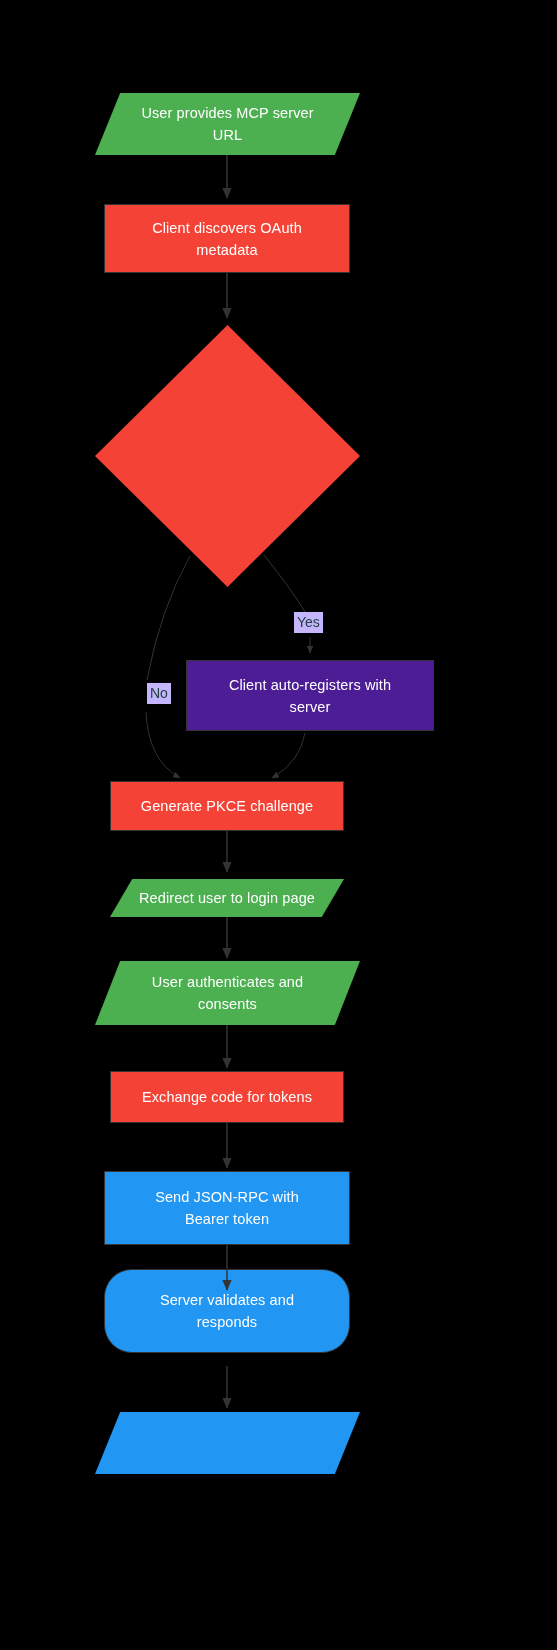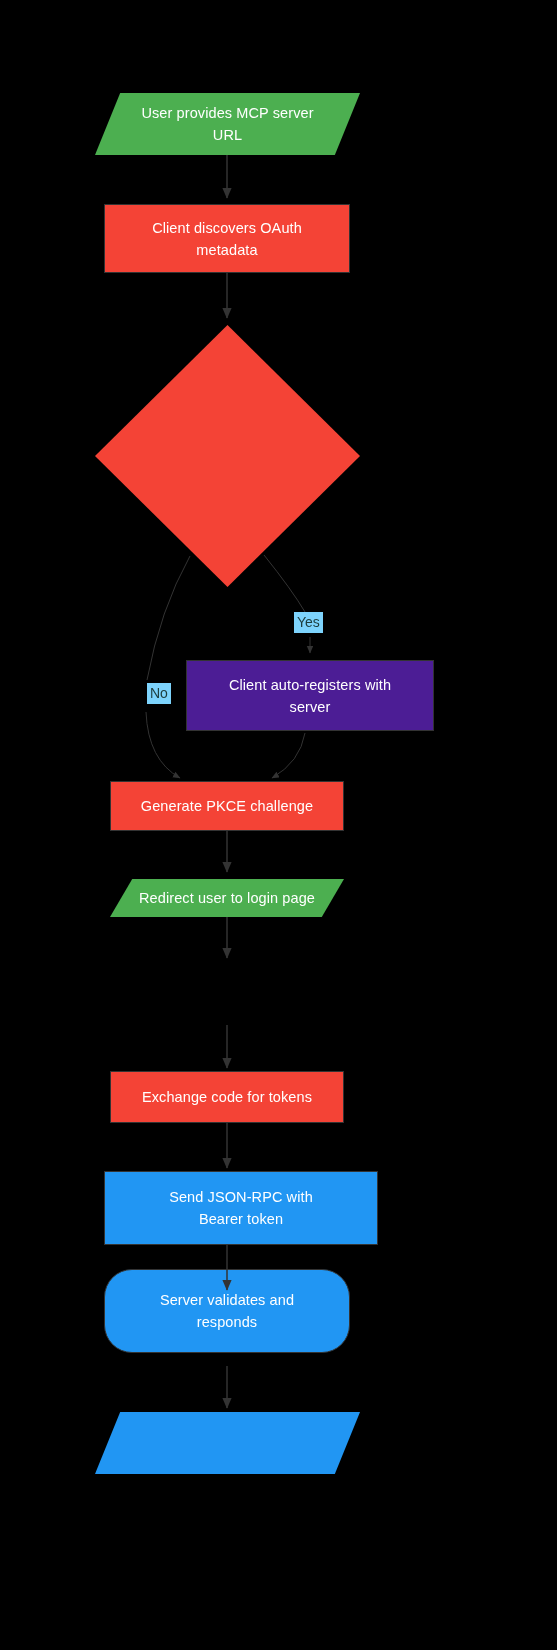--- a/index.html
+++ b/index.html
@@ -52,21 +52,21 @@
   
   .diamond-shape {
     position: absolute;
     left: 0; top: 0; right: 0; bottom: 0;
     clip-path: polygon(50% 0%, 100% 50%, 50% 100%, 0% 50%);
   }
   .diamond .label { position: relative; z-index: 2; }
 
   .edge-label {
     position: absolute;
-    background: #7dd3fc;
+    background: #c4b5fd;
     color: #1d3c3c;
     font-size: 14px;
     line-height: 19px;
     padding: 1px 3px;
     font-family: "Liberation Sans", sans-serif;
     white-space: nowrap;
     z-index: 5;
   }
   svg.edges {
     position: absolute;
@@ -140,26 +140,31 @@
 
   <div class="node rect" style="left:110px; top:781px; width:234px; height:50px; background:#F44336;">
     <span class="label">Generate PKCE challenge</span>
   </div>
 
   <div class="node para" style="left:110px; top:879px; width:234px; height:38px;">
     <div class="para-shape" style="background:#4CAF50;"></div>
     <span class="label">Redirect user to login page</span>
   </div>
 
+  <div class="node para" style="left:95px; top:961px; width:265px; height:64px;">
+    <div class="para-shape" style="background:#4CAF50;"></div>
+    <span class="label">User authenticates and
+consents</span>
+  </div>
 
   <div class="node rect" style="left:110px; top:1071px; width:234px; height:52px; background:#F44336;justify-content:flex-end;">
     <span class="label">Exchange code for tokens</span>
   </div>
 
-  <div class="node rect" style="left:104px; top:1171px; width:274px; height:74px; background:#2196F3;">
+  <div class="node rect" style="left:104px; top:1171px; width:246px; height:74px; background:#2196F3;">
     <span class="label">Send JSON-RPC with
 Bearer token</span>
   </div>
 
   <div class="node rect" style="left:104px; top:1269px; width:246px; height:84px; background:#2196F3;border-radius:28px;">
     <span class="label">Server validates and
 responds</span>
   </div>
 
   <div class="node para" style="left:95px; top:1412px; width:265px; height:62px;">

